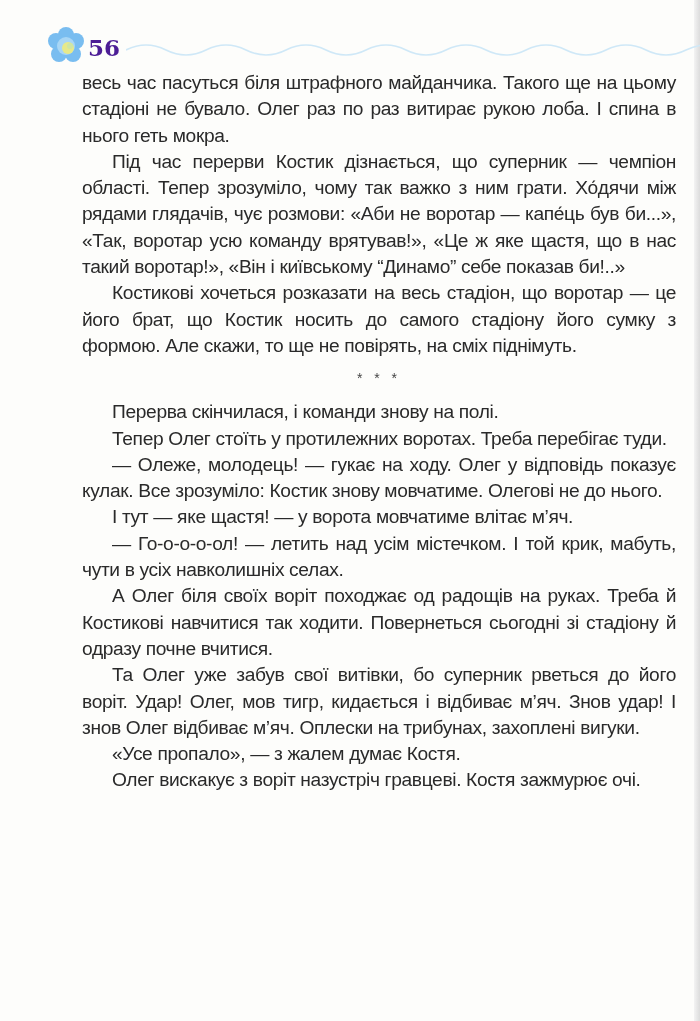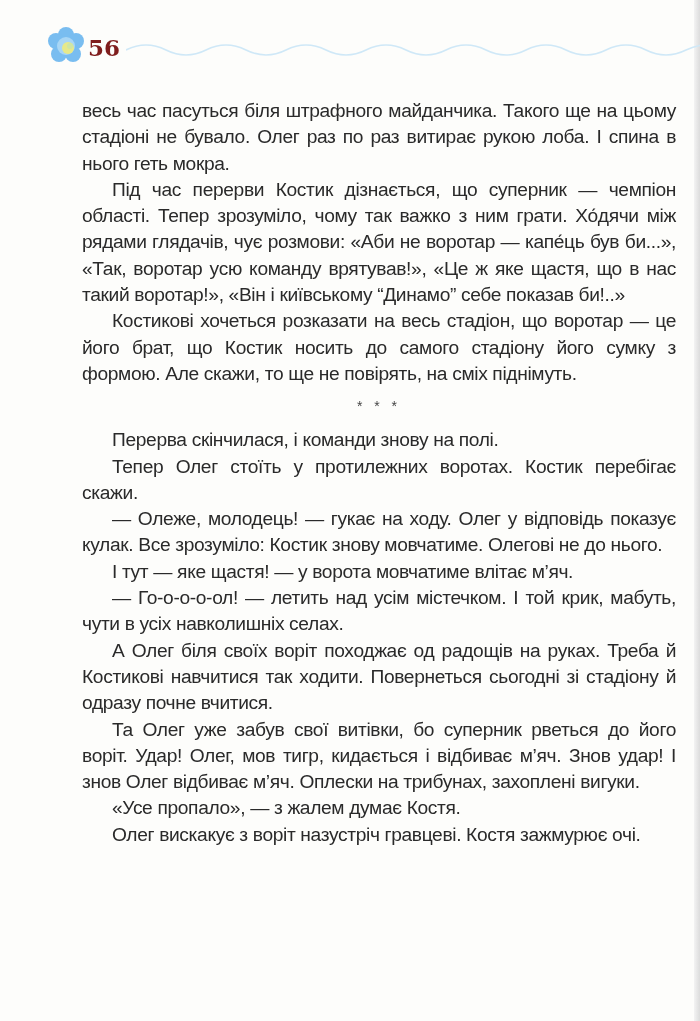--- a/index.html
+++ b/index.html
@@ -37,21 +37,21 @@
       width: 40px;
       height: 40px;
     }
     .page-number {
       position: absolute;
       left: 42px;
       top: 12px;
       font-family: "DejaVu Serif", serif;
       font-weight: bold;
       font-size: 23px;
-      color: #7f1d1d;
+      color: #4c1d95;
       letter-spacing: 0px;
     }
     .wave {
       position: absolute;
       left: 80px;
       top: 16px;
       width: 574px;
       height: 20px;
     }
     .content {
@@ -65,21 +65,20 @@
       letter-spacing: -0.35px;
     }
     .content p {
       margin: 0;
       text-align: justify;
       text-indent: 30px;
       hyphens: manual;
     }
     .content p.cont {
       text-indent: 0;
-      margin-top: 28px;
     }
     .separator {
       text-align: center;
       font-size: 14px;
       letter-spacing: 4px;
       height: 30px;
       line-height: 38px;
       margin-bottom: 10px;
       color: #444;
     }
@@ -109,21 +108,21 @@
 </div>
 
 <div class="content">
   <p class="cont">весь час пасуться біля штрафного майданчика. Такого ще на цьому стадіоні не бувало. Олег раз по раз витирає рукою лоба. І спина в нього геть мокра.</p>
   <p>Під час перерви Костик дізнається, що суперник — чемпіон області. Тепер зрозуміло, чому так важко з ним грати. Хо́дячи між рядами глядачів, чує розмови: «Аби не воротар — капе́ць був би...», «Так, воротар усю команду врятував!», «Це ж яке щастя, що в нас такий воротар!», «Він і київському “Динамо” себе показав би!..»</p>
   <p>Костикові хочеться розказати на весь стадіон, що воротар — це його брат, що Костик носить до самого стадіону його сумку з формою. Але скажи, то ще не повірять, на сміх піднімуть.</p>
 
   <div class="separator">* * *</div>
 
   <p>Перерва скінчилася, і команди знову на полі.</p>
-  <p>Тепер Олег стоїть у протилежних воротах. Костик перебігає скажи.</p>
+  <p>Тепер Олег стоїть у протилежних воротах. Треба перебігає туди.</p>
   <p>— Олеже, молодець! — гукає на ходу. Олег у відповідь показує кулак. Все зрозуміло: Костик знову мовчатиме. Олегові не до нього.</p>
   <p>І тут — яке щастя! — у ворота мовчатиме влітає м’яч.</p>
   <p>— Го-о-о-о-ол! — летить над усім містечком. І той крик, мабуть, чути в усіх навколишніх селах.</p>
   <p>А Олег біля своїх воріт походжає од радощів на руках. Треба й Костикові навчитися так ходити. Повернеться сьогодні зі стадіону й одразу почне вчитися.</p>
   <p>Та Олег уже забув свої витівки, бо суперник рветься до його воріт. Удар! Олег, мов тигр, кидається і відбиває м’яч. Знов удар! І знов Олег відбиває м’яч. Оплески на трибунах, захоплені вигуки.</p>
   <p>«Усе пропало», — з жалем думає Костя.</p>
   <p>Олег вискакує з воріт назустріч гравцеві. Костя зажмурює очі.</p>
 </div>
 
 </body></html>

